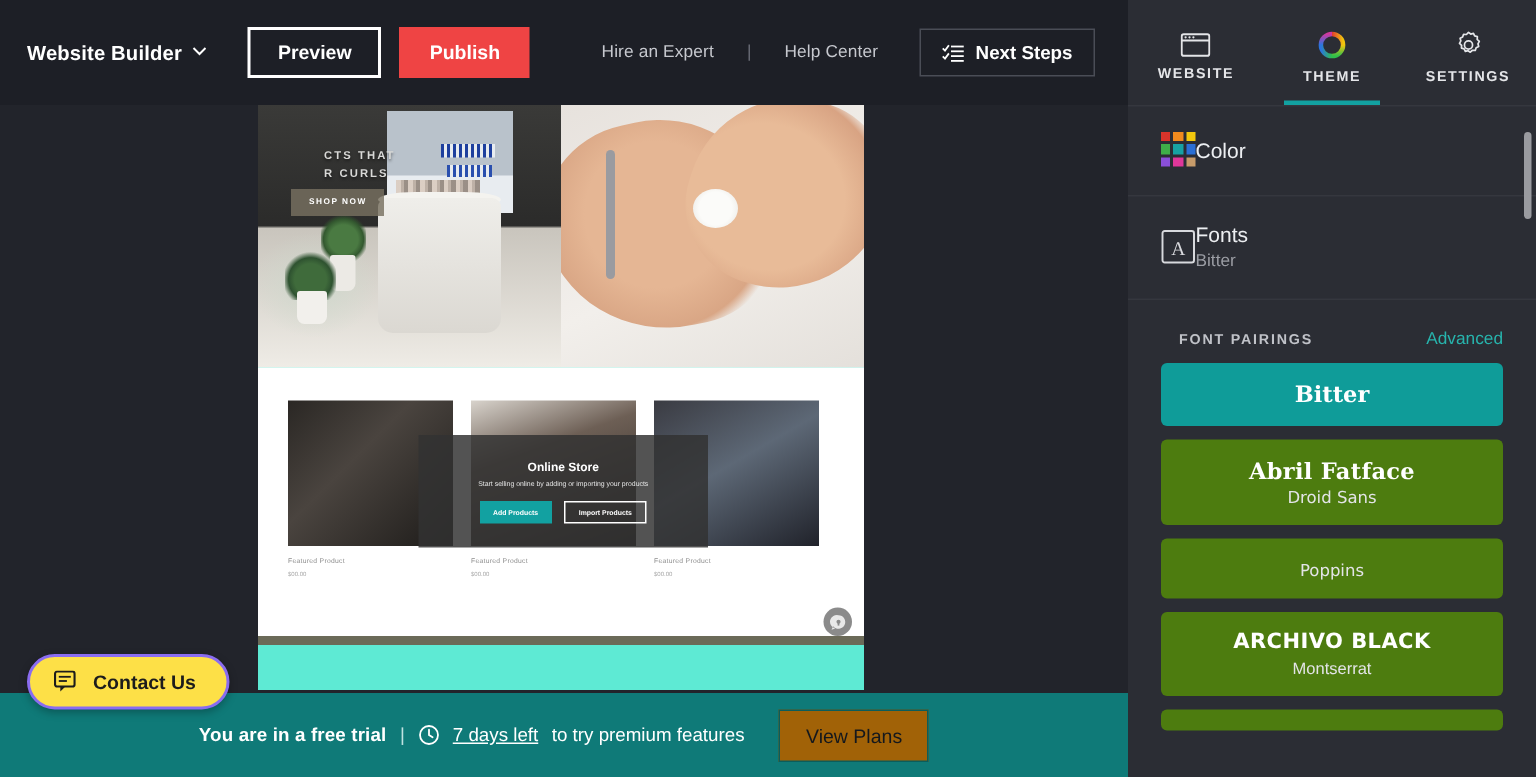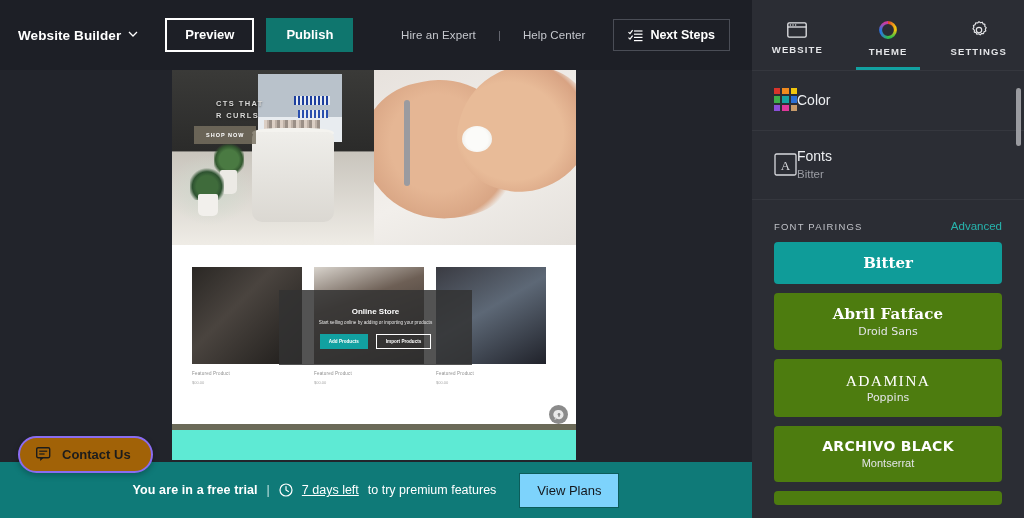--- a/index.html
+++ b/index.html
@@ -28,21 +28,21 @@
   .chev svg { display: block; }
   .btn-preview {
     margin-left: 28px;
     border: 2px solid #ffffff; background: transparent; color: #ffffff;
     font-family: "Liberation Sans", sans-serif;
     font-size: 13px; font-weight: bold;
     padding: 8px 18px; cursor: pointer; line-height: 1.1;
   }
   .btn-publish {
     margin-left: 12px;
-    border: none; background: #0f766e; color: #ffffff;
+    border: none; background: #ef4444; color: #ffffff;
     font-family: "Liberation Sans", sans-serif;
     font-size: 13px; font-weight: bold;
     padding: 10px 20px; cursor: pointer; line-height: 1.1;
   }
   .topbar-right {
     margin-left: auto; margin-right: 22px;
     display: flex; align-items: center; gap: 22px;
   }
   .tb-link {
     color: #c6c8ce; font-size: 11.5px; text-decoration: none; cursor: pointer;
@@ -215,21 +215,21 @@
   }
   .canvas-scrollbar {
     position: absolute; left: 404px; top: 30px; width: 6px; height: 86px;
     background: #9a9ba0; border-radius: 3px; cursor: pointer;
   }
 
   
   .contact-us {
     position: absolute; left: 18px; top: 436px;
     display: flex; align-items: center; gap: 9px;
-    background: #a16207; color: #1c1c1c;
+    background: #fde047; color: #1c1c1c;
     border: 2px solid #8a6cf0; border-radius: 22px;
     padding: 9px 20px 9px 16px;
     font-size: 13px; font-weight: bold; cursor: pointer;
     z-index: 30;
     box-shadow: 0 2px 6px rgba(0,0,0,.28);
   }
   .icon-chat { width: 17px; height: 15px; display: block; }
 
   
   .trial {
@@ -240,21 +240,21 @@
   .trial-strong { color: #ffffff; font-size: 12.5px; font-weight: bold; letter-spacing: .1px; }
   .trial-sep { color: #bfe2e1; font-size: 12.5px; }
   .icon-clock { width: 14px; height: 14px; display: block; }
   .trial-days {
     color: #ffffff; font-size: 12.5px; text-decoration: underline; cursor: pointer;
     font-weight: normal;
   }
   .trial-rest { color: #ffffff; font-size: 12.5px; }
   .btn-viewplans {
     margin-left: 14px;
-    background: #7dd3fc; color: #14181d; border: 1px solid #0b5d5b;
+    background: #a16207; color: #14181d; border: 1px solid #0b5d5b;
     font-family: "Liberation Sans", sans-serif;
     font-size: 13px; padding: 9px 17px; cursor: pointer;
   }
 
   
   .sidebar {
     position: absolute; right: 0; top: 0; width: 272px; height: 518px;
     background: #2b2d34; overflow: hidden;
   }
   .tabs { display: flex; height: 70px; }
@@ -289,21 +289,21 @@
   .icon-fontbox { width: 23px; height: 23px; display: block; }
   .sb-text { display: flex; flex-direction: column; gap: 4px; }
   .sb-title { color: #eceef1; font-size: 14px; }
   .sb-sub { color: #9b9da4; font-size: 11.5px; }
 
   .pair-head {
     display: flex; align-items: center; justify-content: space-between;
     padding: 20px 22px 10px;
   }
   .pair-head .lbl {
-    color: #c0c2c8; font-size: 9.5px; font-weight: normal; letter-spacing: 1.2px;
+    color: #c0c2c8; font-size: 9.5px; font-weight: bold; letter-spacing: 1.2px; margin-left: 12px;
   }
   .pair-head .adv { color: #27b4ad; font-size: 11.5px; cursor: pointer; }
 
   .pair-list { padding: 0 22px; display: flex; flex-direction: column; gap: 9px; }
   .pair-card {
     border-radius: 4px; background: #4d7c0f;
     padding: 13px 10px 12px; text-align: center; cursor: pointer;
   }
   .pair-card.selected { background: #0f9c99; }
   .pair-primary { color: #ffffff; font-size: 15px; line-height: 1.12; }
@@ -556,21 +556,20 @@
 
     <div class="pair-list">
       <div class="pair-card selected">
         <div class="pair-primary f-bitter">Bitter</div>
       </div>
       <div class="pair-card">
         <div class="pair-primary f-abril">Abril Fatface</div>
         <div class="pair-secondary s-droid">Droid Sans</div>
       </div>
       <div class="pair-card">
-        <div class="pair-primary f-adamina">ADAMINA</div>
         <div class="pair-secondary s-poppins">Poppins</div>
       </div>
       <div class="pair-card">
         <div class="pair-primary f-archivo">ARCHIVO BLACK</div>
         <div class="pair-secondary s-mont">Montserrat</div>
       </div>
       <div class="pair-card" style="height:14px;padding:0"></div>
     </div>
 
     <div class="sb-scrollbar"></div>

